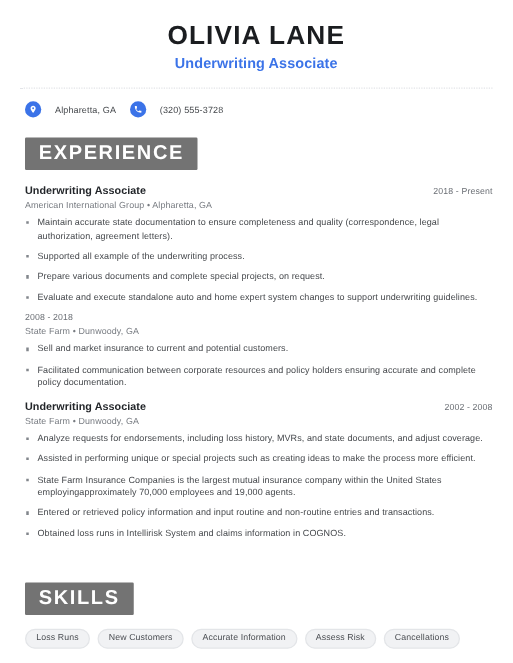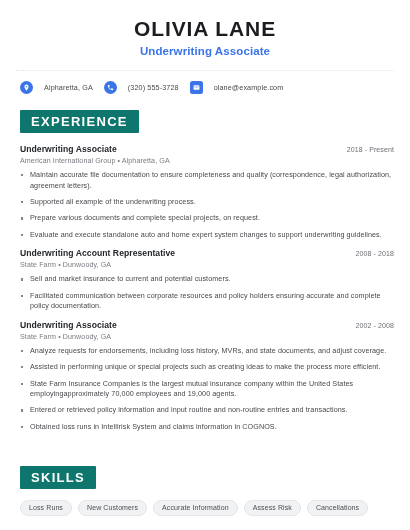--- a/index.html
+++ b/index.html
@@ -78,23 +78,23 @@
   .c-icon svg { display: block; }
   .contact-text {
     font-size: 7.2px;
     color: #45484c;
     letter-spacing: 0.12px;
   }
 
   
   .sec-head {
     display: inline-block;
-    background: #0f766e;
+    background: #737373;
     color: #ffffff;
-    font-size: 13px;
+    font-size: 16px;
     font-weight: bold;
     letter-spacing: 1.3px;
     padding: 4px 11px 4px 11px;
     border-radius: 1px;
     text-align: right;
   }
   .sec-wrap { margin-top: 16px; padding-left: 4px; }
   .sec-wrap.skills-wrap { margin-top: 34px; }
 
   
@@ -194,54 +194,45 @@
 
     <div class="contact-row">
       <span class="c-icon">
         <svg width="7" height="7" viewBox="0 0 24 24" fill="#ffffff">
             <path d="M6.6 10.8c1.4 2.8 3.8 5.1 6.6 6.6l2.2-2.2c.3-.3.7-.4 1-.2 1.1.4 2.3.6 3.6.6.6 0 1 .4 1 1V20c0 .6-.4 1-1 1C10.6 21 3 13.4 3 4c0-.6.4-1 1-1h3.5c.6 0 1 .4 1 1 0 1.2.2 2.4.6 3.6.1.3 0 .7-.2 1l-2.3 2.2z"></path>
           </svg>
       </span>
       <span class="contact-text">(320) 555-3728</span>
     </div>
 
-    <div class="contact-row">
-      <span class="c-icon sq">
-        <svg width="7" height="7" viewBox="0 0 24 24" fill="#ffffff">
-            <path d="M20 4H4c-1.1 0-2 .9-2 2v12c0 1.1.9 2 2 2h16c1.1 0 2-.9 2-2V6c0-1.1-.9-2-2-2zm0 4l-8 5-8-5V6l8 5 8-5v2z"></path>
-          </svg>
-      </span>
-      <span class="contact-text">olane@example.com</span>
-    </div>
 
   </div>
 
   <div class="sec-wrap">
     <span class="sec-head">EXPERIENCE</span>
   </div>
 
   <div class="jobs">
 
     <div class="job">
       <div class="job-head">
         <span class="job-role">Underwriting Associate</span>
         <span class="job-dates">2018 - Present</span>
       </div>
       <div class="job-meta">American International Group • Alpharetta, GA</div>
       <ul class="bullets">
-        <li>Maintain accurate file documentation to ensure completeness and quality (correspondence, legal authorization, agreement letters).</li>
+        <li>Maintain accurate state documentation to ensure completeness and quality (correspondence, legal authorization, agreement letters).</li>
         <li>Supported all example of the underwriting process.</li>
         <li>Prepare various documents and complete special projects, on request.</li>
         <li>Evaluate and execute standalone auto and home expert system changes to support underwriting guidelines.</li>
       </ul>
     </div>
 
     <div class="job">
       <div class="job-head">
-        <span class="job-role">Underwriting Account Representative</span>
         <span class="job-dates">2008 - 2018</span>
       </div>
       <div class="job-meta">State Farm • Dunwoody, GA</div>
       <ul class="bullets">
         <li>Sell and market insurance to current and potential customers.</li>
         <li>Facilitated communication between corporate resources and policy holders ensuring accurate and complete policy documentation.</li>
       </ul>
     </div>
 
     <div class="job">

